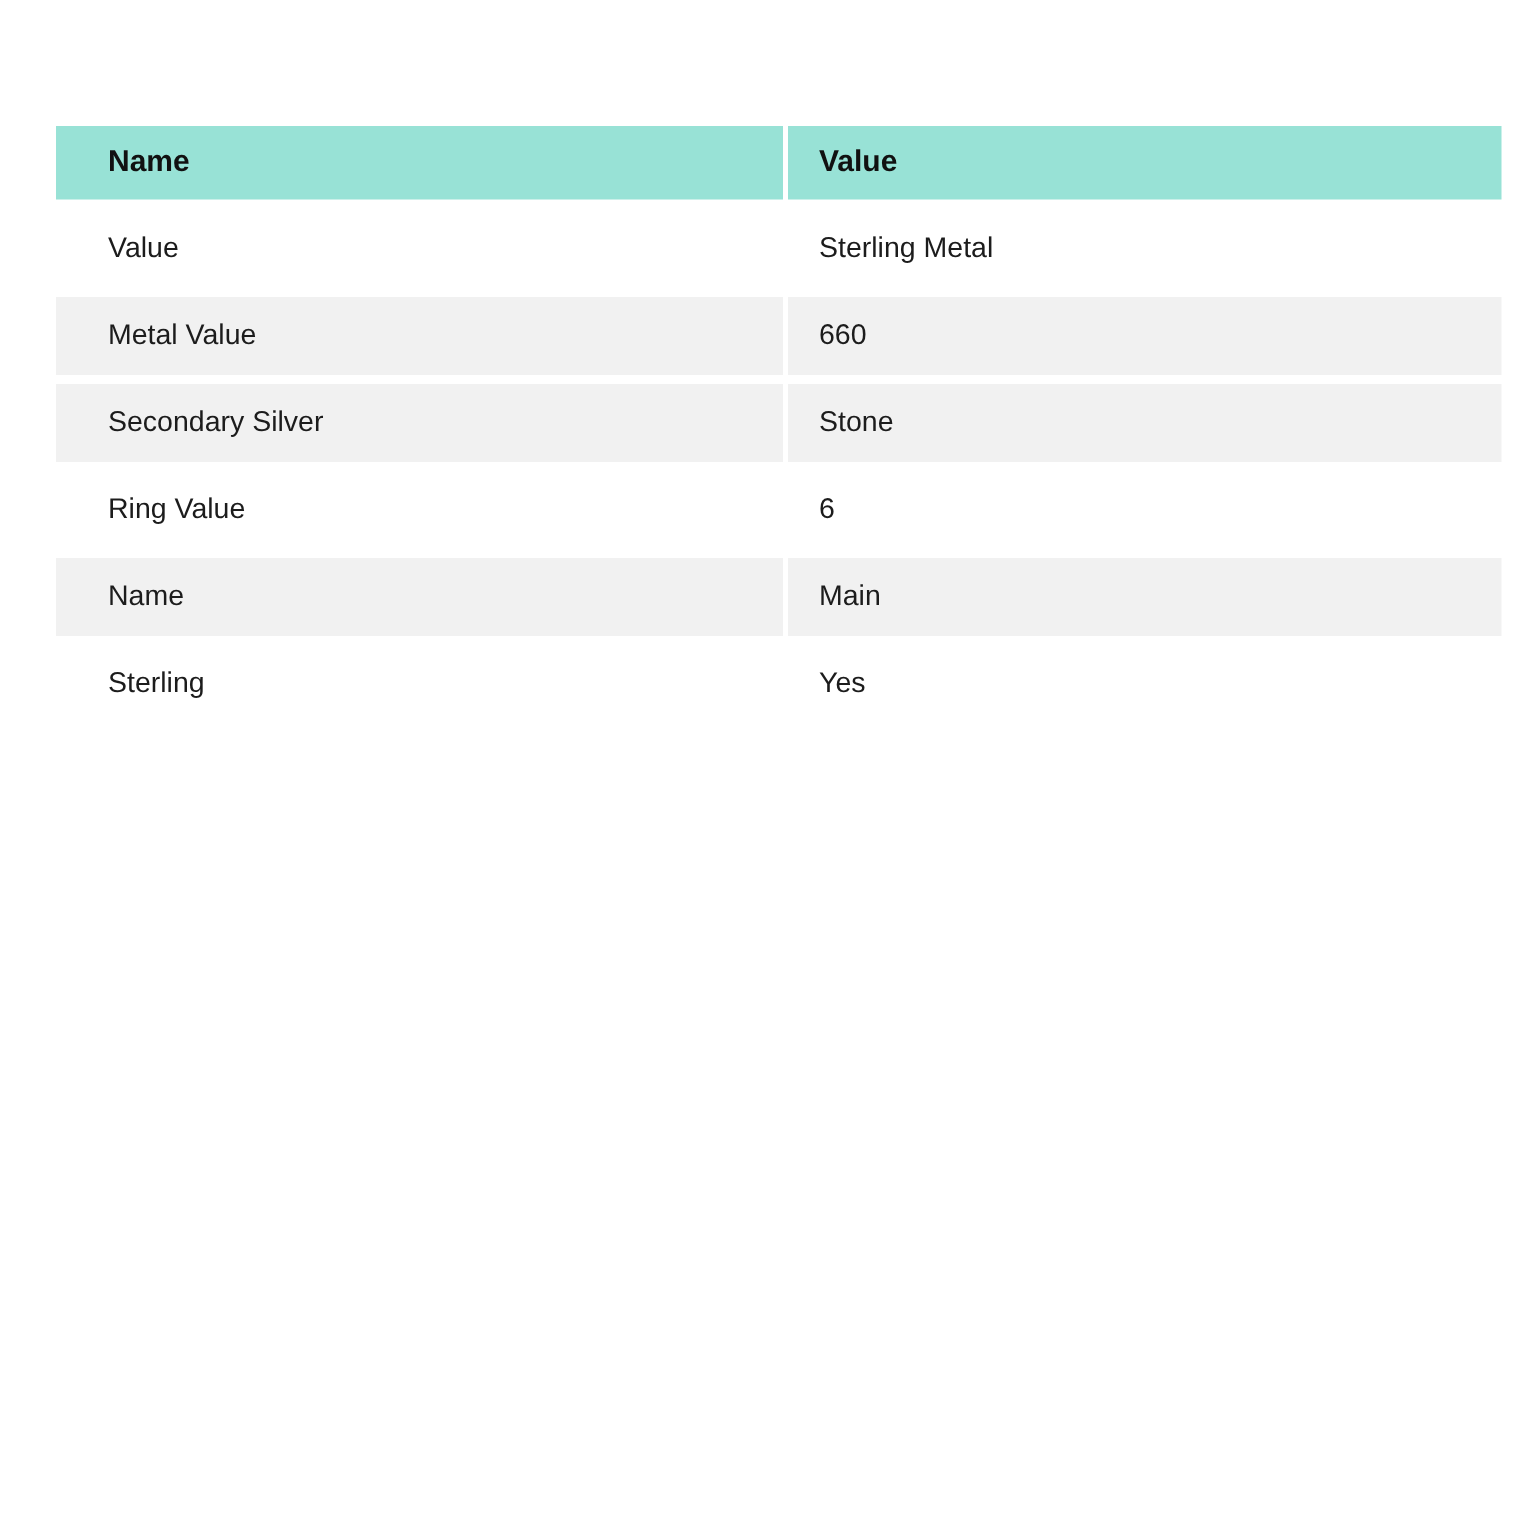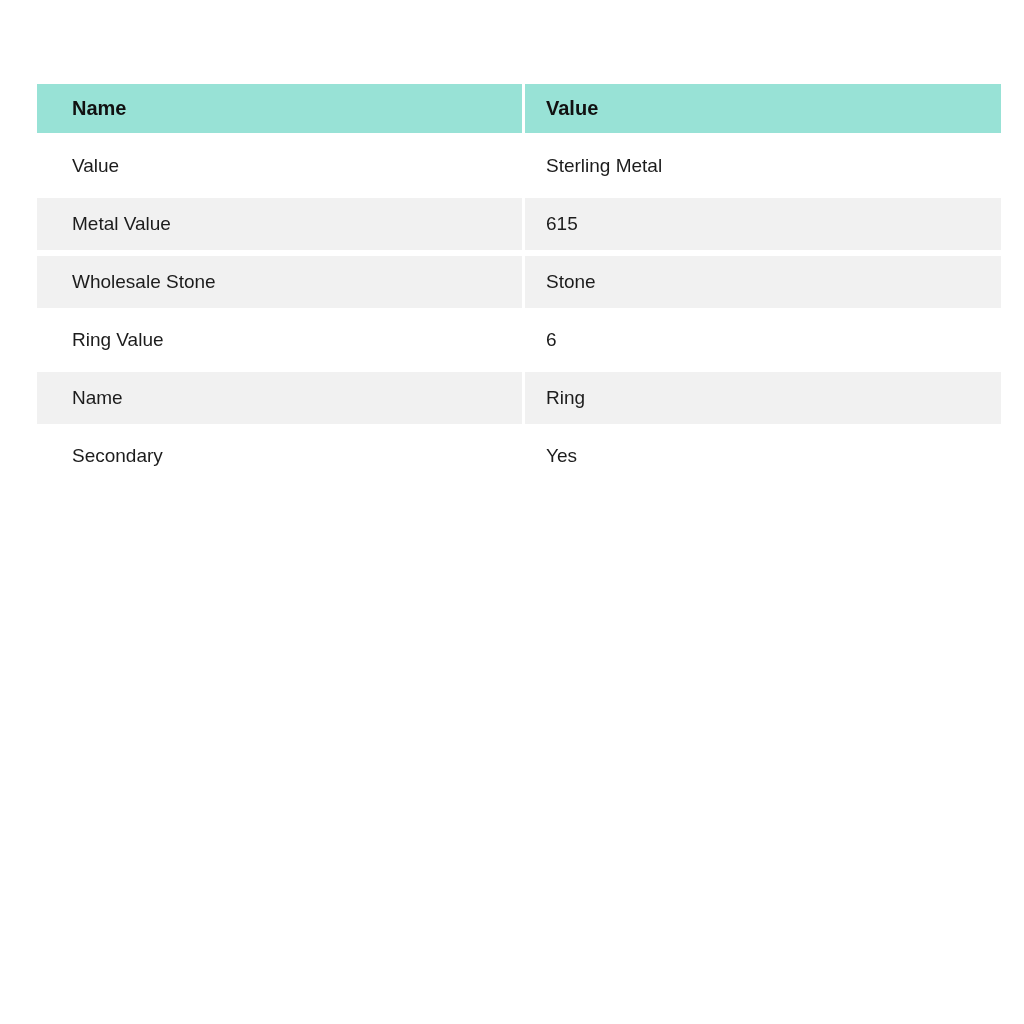--- a/index.html
+++ b/index.html
@@ -86,37 +86,37 @@
     <div class="header-cell col-value">Value</div>
   </div>
 
   <div class="row">
     <div class="cell col-name">Value</div>
     <div class="cell col-value">Sterling Metal</div>
   </div>
 
   <div class="row striped">
     <div class="cell col-name">Metal Value</div>
-    <div class="cell col-value">615</div>
+    <div class="cell col-value">660</div>
   </div>
 
 
   <div class="row striped">
-    <div class="cell col-name">Wholesale Stone</div>
+    <div class="cell col-name">Secondary Silver</div>
     <div class="cell col-value">Stone</div>
   </div>
 
   <div class="row">
     <div class="cell col-name">Ring Value</div>
     <div class="cell col-value">6</div>
   </div>
 
   <div class="row striped">
     <div class="cell col-name">Name</div>
-    <div class="cell col-value">Ring</div>
+    <div class="cell col-value">Main</div>
   </div>
 
   <div class="row">
-    <div class="cell col-name">Secondary</div>
+    <div class="cell col-name">Sterling</div>
     <div class="cell col-value">Yes</div>
   </div>
 
 </div>
 
 </body></html>

